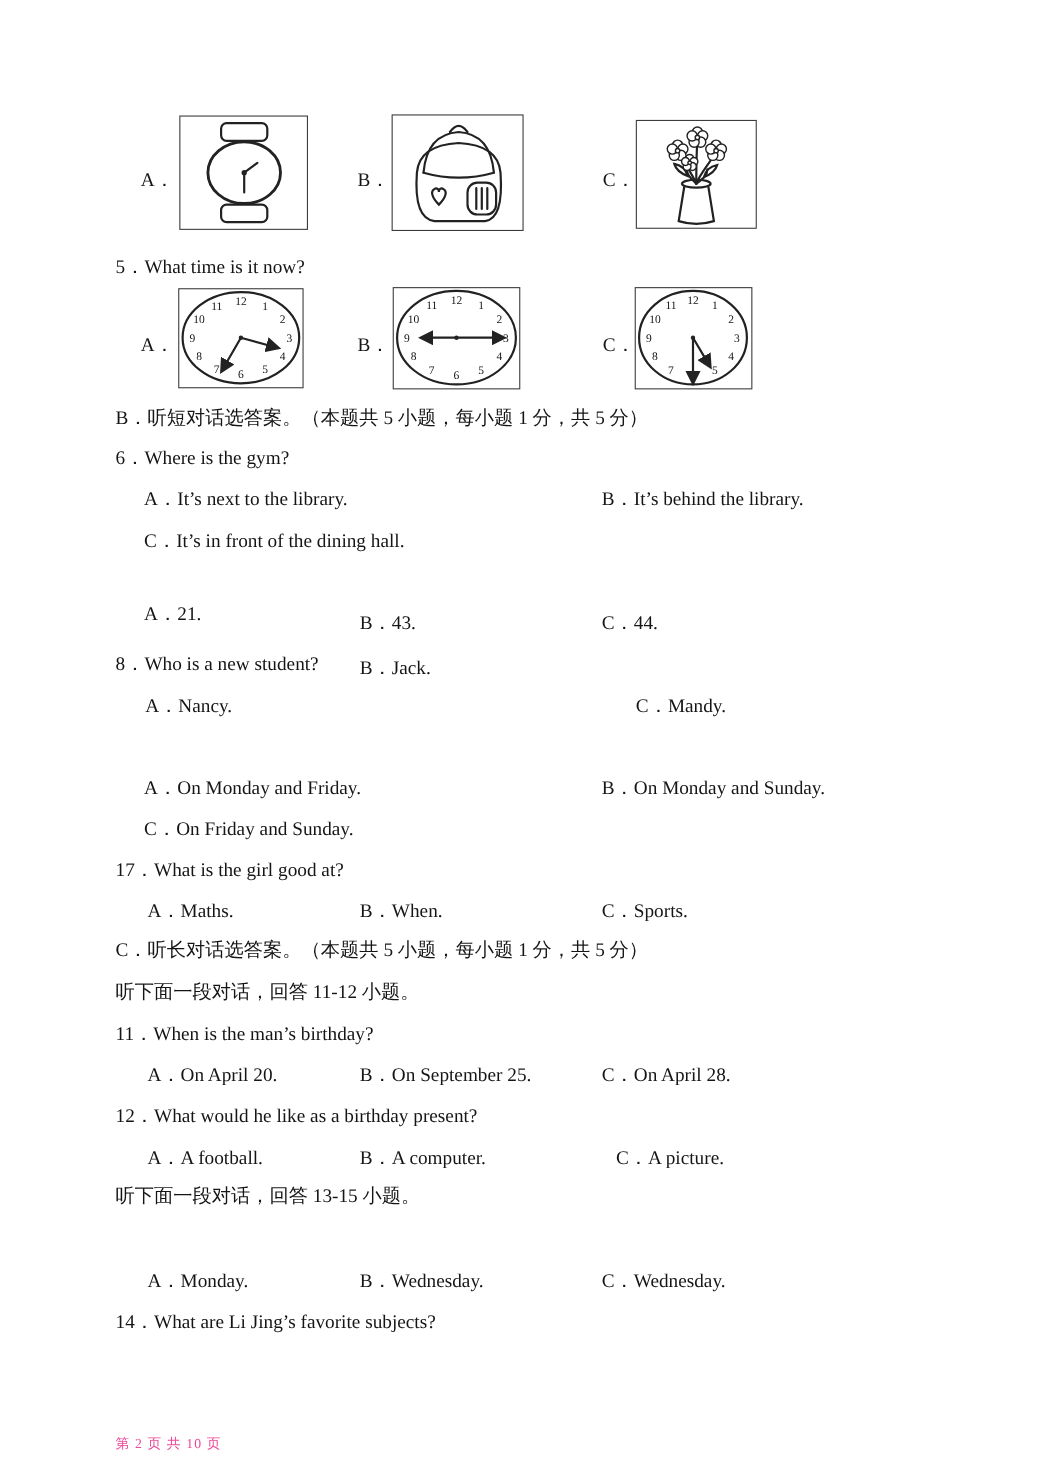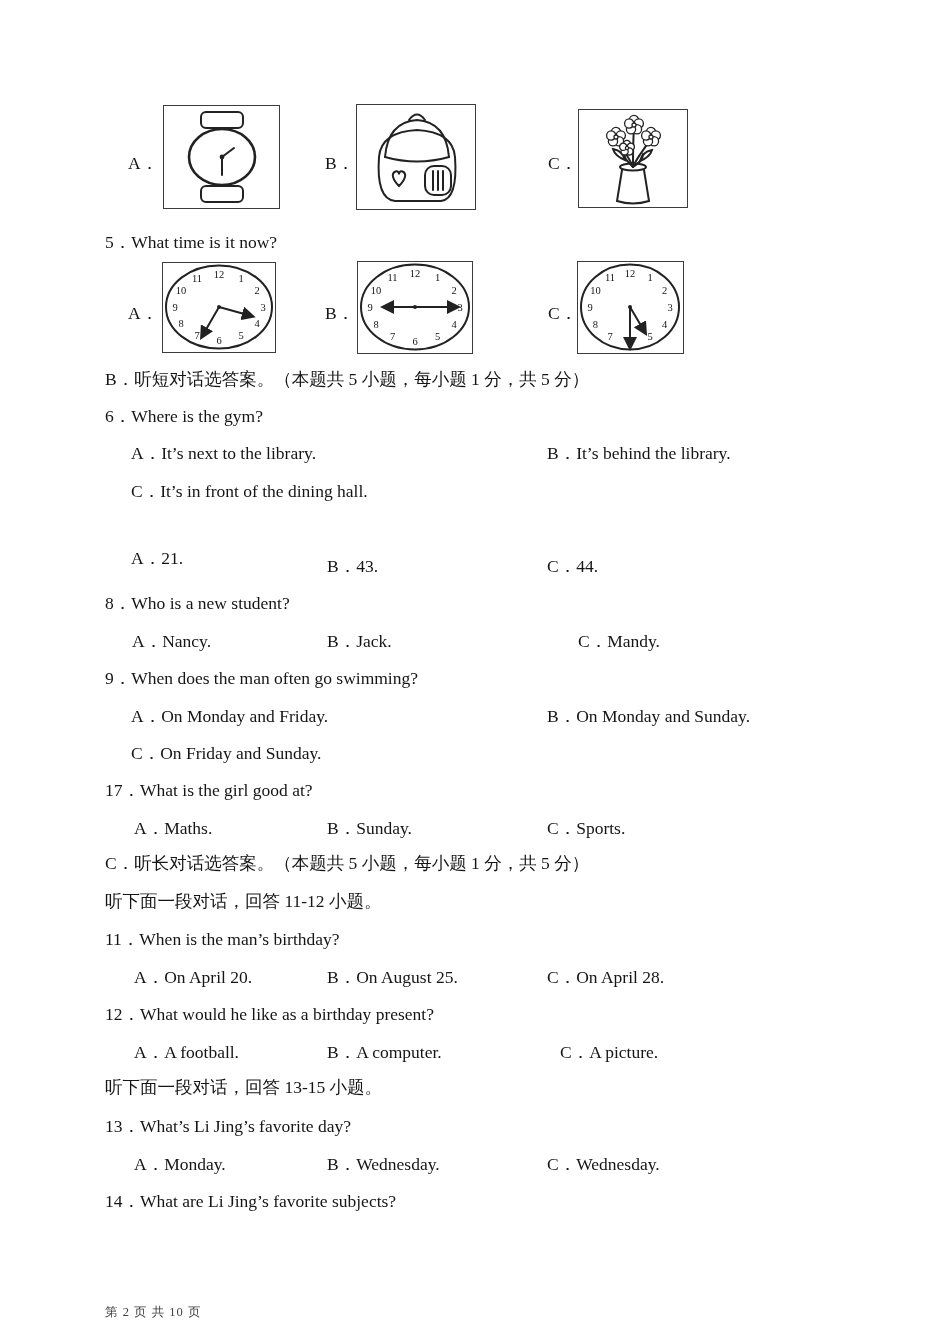--- a/index.html
+++ b/index.html
@@ -7,21 +7,21 @@
   .page {
     position:relative; width:950px; height:1344px; background:#ffffff;
     font-family:"Liberation Serif","DejaVu Serif",serif; color:#151515; overflow:hidden;
   }
   .t { position:absolute; font-size:17.5px; line-height:22px; white-space:nowrap; }
   .bold { font-weight:normal; }
   .imgbox {
     position:absolute; border:1px solid #3c3c3c; background:#fff;
     display:flex; align-items:center; justify-content:center;
   }
-  .footer { position:absolute; font-size:12.5px; color:#404040; letter-spacing:1px; }
+  .footer { position:absolute; font-size:12.5px; color:#ec4899; letter-spacing:1px; }
   svg { display:block; }
   .ln { stroke:#222; stroke-width:2; fill:none; stroke-linecap:round; }
   .ln3 { stroke:#222; stroke-width:2.6; fill:none; stroke-linecap:round; }
   .hand { stroke:#222; stroke-width:2; stroke-linecap:round; }
   .num { font-family:"Liberation Serif","DejaVu Serif",serif; font-size:10.5px; fill:#151515; text-anchor:middle; }
   .petal { fill:#fff; stroke:#222; stroke-width:1.3; }
   .fdot { fill:#fff; stroke:#222; stroke-width:1.3; }
 </style>
 </head>
 <body>
@@ -191,49 +191,47 @@
   <div class="t" style="left:131px;top:442px">A．It’s next to the library.</div>
   <div class="t" style="left:547px;top:442px">B．It’s behind the library.</div>
   <div class="t" style="left:131px;top:480px">C．It’s in front of the dining hall.</div>
 
   <div class="t" style="left:131px;top:547px">A．21.</div>
   <div class="t" style="left:327px;top:555px">B．43.</div>
   <div class="t" style="left:547px;top:555px">C．44.</div>
 
   <div class="t" style="left:105px;top:592px">8．Who is a new student?</div>
   <div class="t" style="left:132px;top:630px">A．Nancy.</div>
-  <div class="t" style="left:327px;top:630px">B．Jack.</div>
+  <div class="t" style="left:327px;top:596px">B．Jack.</div>
   <div class="t" style="left:578px;top:630px">C．Mandy.</div>
 
-  <div class="t" style="left:105px;top:667px">9．When does the man often go swimming?</div>
   <div class="t" style="left:131px;top:705px">A．On Monday and Friday.</div>
   <div class="t" style="left:547px;top:705px">B．On Monday and Sunday.</div>
   <div class="t" style="left:131px;top:742px">C．On Friday and Sunday.</div>
 
   <div class="t" style="left:105px;top:779px">17．What is the girl good at?</div>
   <div class="t" style="left:134px;top:817px">A．Maths.</div>
-  <div class="t" style="left:327px;top:817px">B．Sunday.</div>
+  <div class="t" style="left:327px;top:817px">B．When.</div>
   <div class="t" style="left:547px;top:817px">C．Sports.</div>
 
   <div class="t bold" style="left:105px;top:852px">C．听长对话选答案。（本题共 5 小题，每小题 1 分，共 5 分）</div>
   <div class="t" style="left:105px;top:890px">听下面一段对话，回答 11-12 小题。</div>
 
   <div class="t" style="left:105px;top:928px">11．When is the man’s birthday?</div>
   <div class="t" style="left:134px;top:966px">A．On April 20.</div>
-  <div class="t" style="left:327px;top:966px">B．On August 25.</div>
+  <div class="t" style="left:327px;top:966px">B．On September 25.</div>
   <div class="t" style="left:547px;top:966px">C．On April 28.</div>
 
   <div class="t" style="left:105px;top:1003px">12．What would he like as a birthday present?</div>
   <div class="t" style="left:134px;top:1041px">A．A football.</div>
   <div class="t" style="left:327px;top:1041px">B．A computer.</div>
   <div class="t" style="left:560px;top:1041px">C．A picture.</div>
 
   <div class="t" style="left:105px;top:1076px">听下面一段对话，回答 13-15 小题。</div>
 
-  <div class="t" style="left:105px;top:1115px">13．What’s Li Jing’s favorite day?</div>
   <div class="t" style="left:134px;top:1153px">A．Monday.</div>
   <div class="t" style="left:327px;top:1153px">B．Wednesday.</div>
   <div class="t" style="left:547px;top:1153px">C．Wednesday.</div>
 
   <div class="t" style="left:105px;top:1190px">14．What are Li Jing’s favorite subjects?</div>
 
   <div class="footer" style="left:105px;top:1304px">第 2 页 共 10 页</div>
 
 </div>
 

